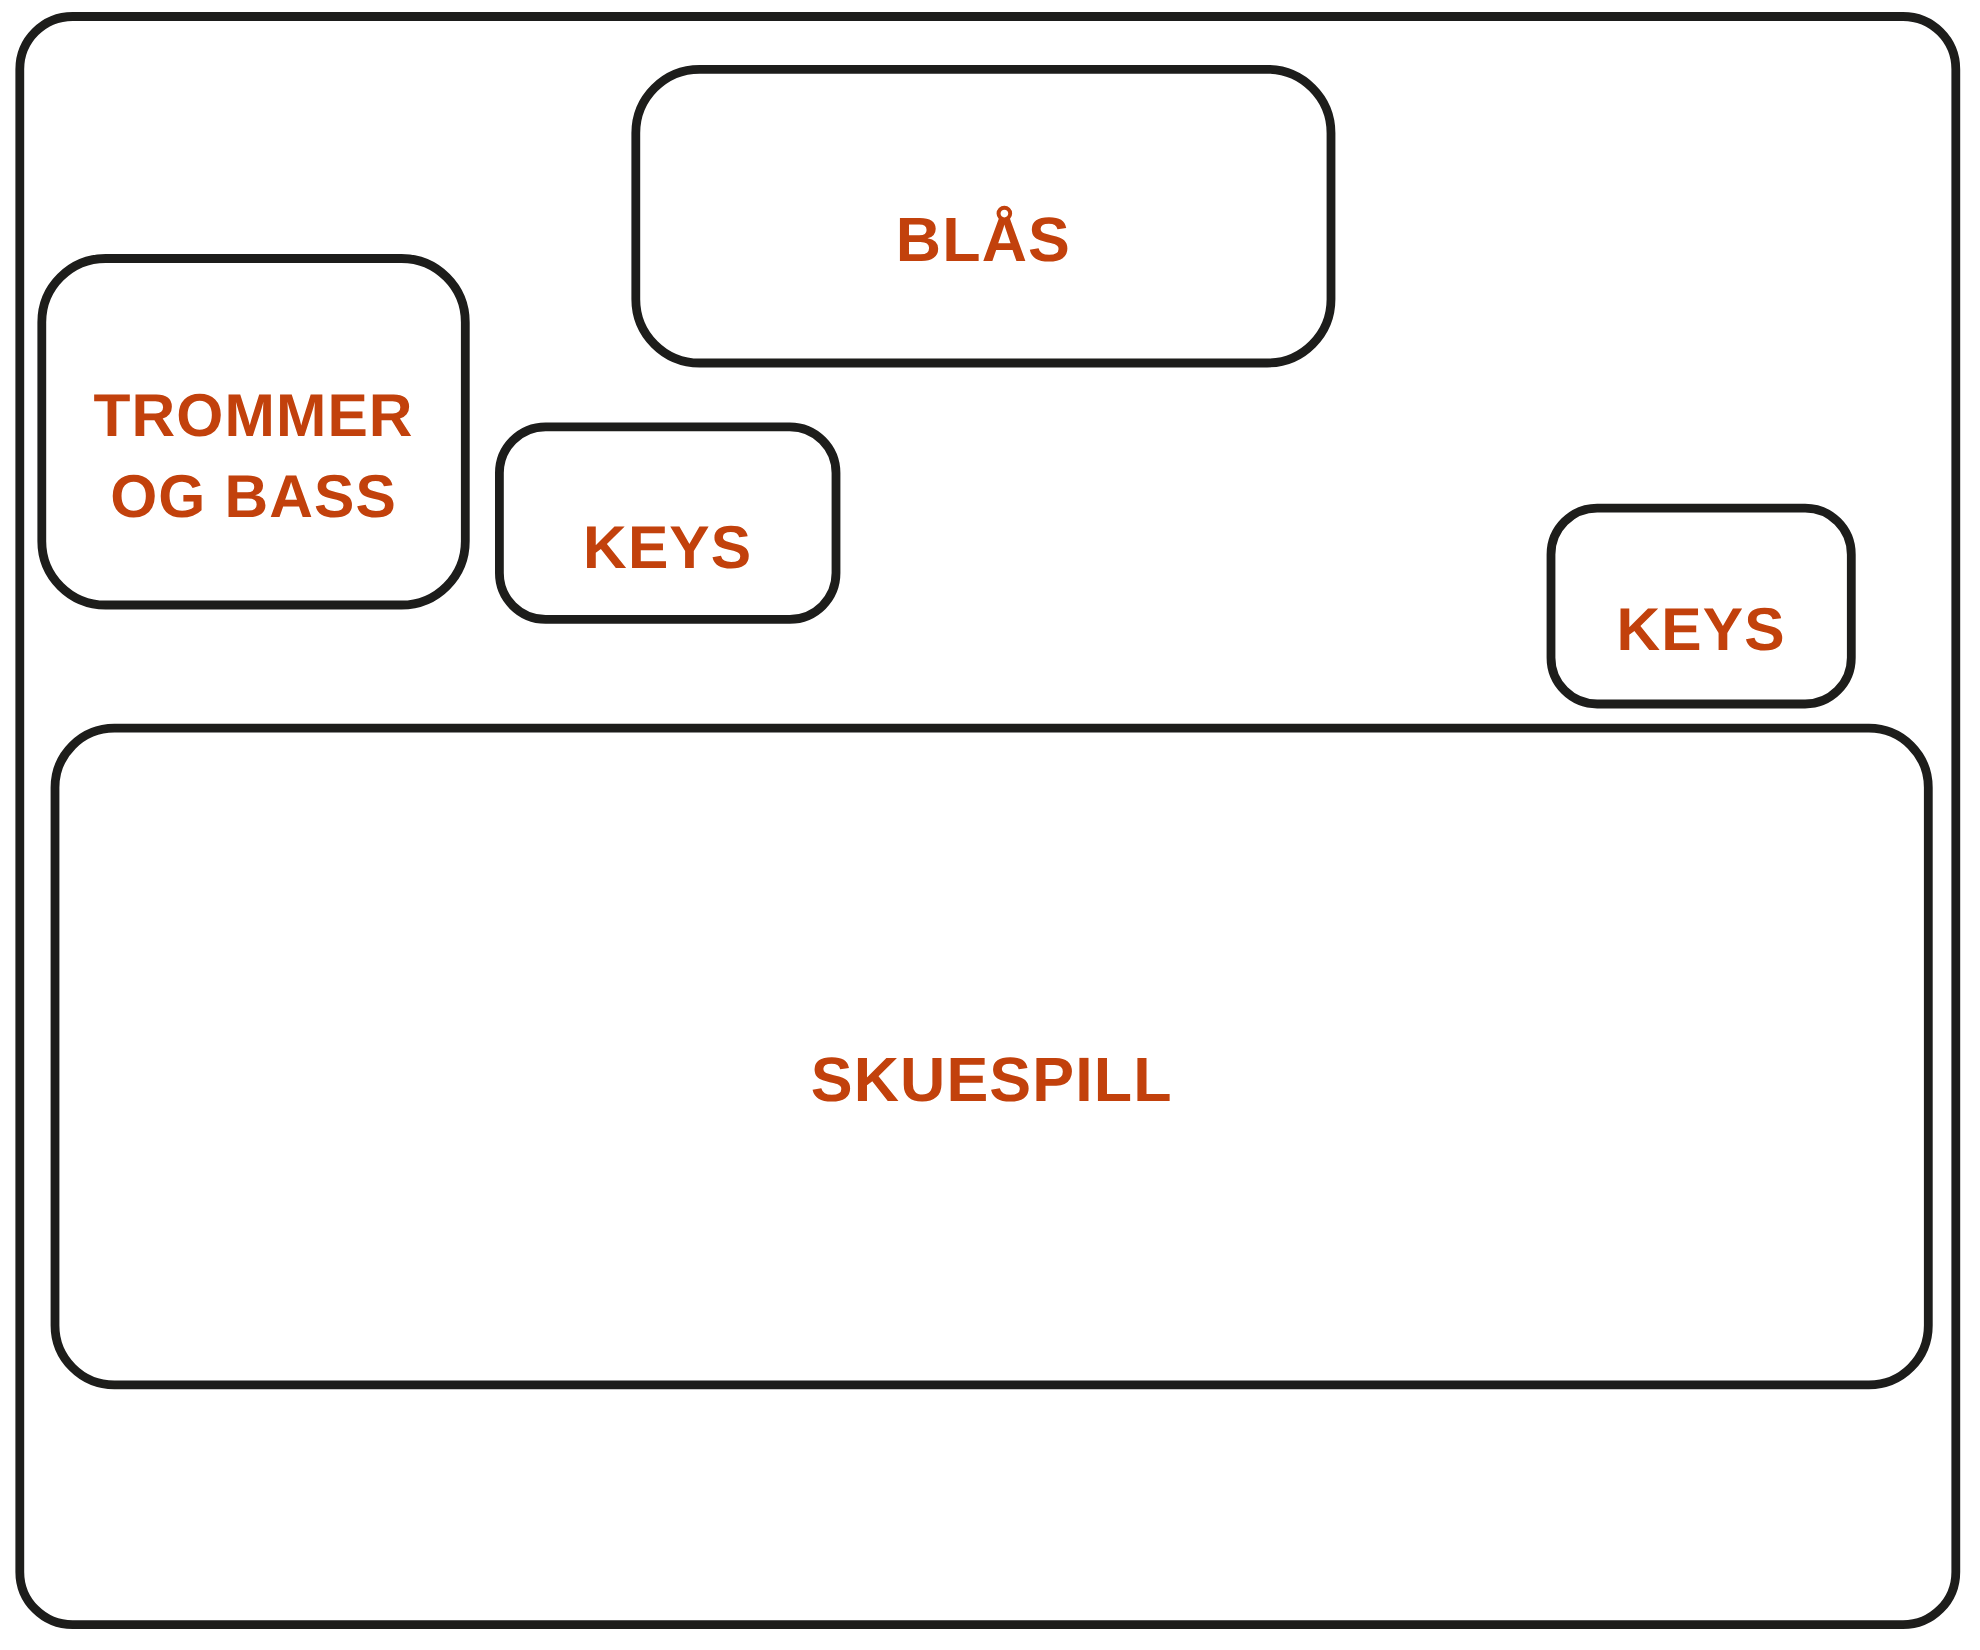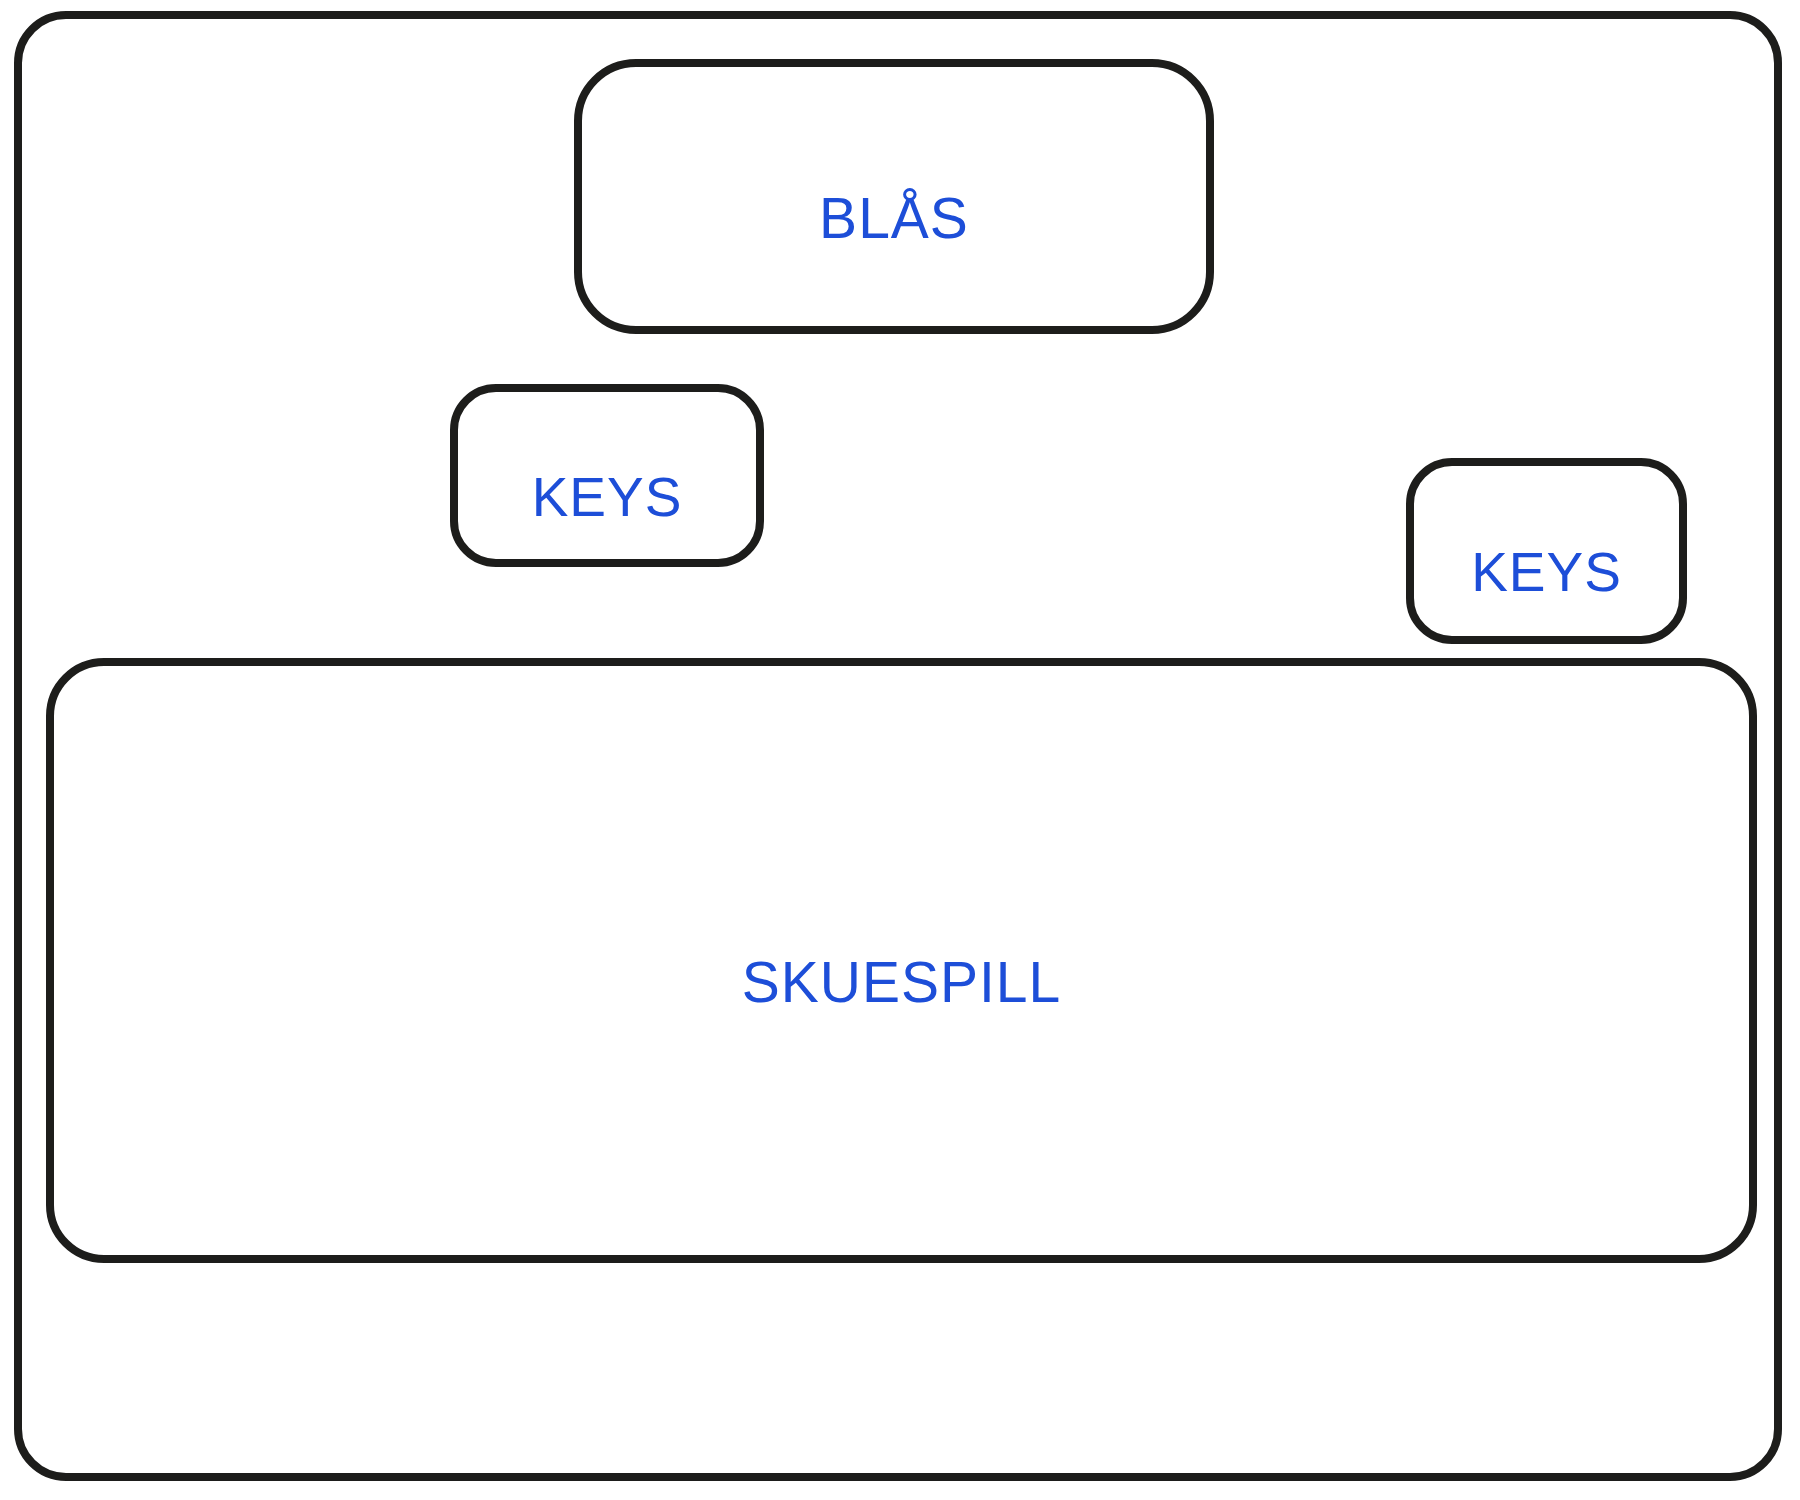--- a/index.html
+++ b/index.html
@@ -28,24 +28,24 @@
     border: 8px solid #1d1d1b;
     background: #ffffff;
     box-sizing: border-box;
     display: flex;
     align-items: center;
     justify-content: center;
     text-align: center;
   }
   .box .label {
     font-size: 55px;
-    font-weight: 400;
+    font-weight: 700;
     letter-spacing: 1px;
     line-height: 1.33;
-    color: #1d4ed8;
+    color: #c2410c;
     padding: 0 14px;
     margin-top: 44px;
   }
   
   .frame      { left: 14px;   top: 11px;  width: 1768px; height: 1470px; border-radius: 52px; }
   
   .blas       { left: 574px;  top: 59px;  width: 640px;  height: 275px;  border-radius: 62px; }
   .trommer    { left: 34px;   top: 231px; width: 393px;  height: 323px;  border-radius: 62px; }
   .keys-left  { left: 450px;  top: 384px; width: 314px;  height: 183px;  border-radius: 46px; }
   .gitar      { left: 1019px; top: 396px; width: 233px;  height: 183px;  border-radius: 46px; }
@@ -58,20 +58,23 @@
 <body>
 
 <div class="canvas">
 
   <div class="outline frame"></div>
 
   <div class="box blas">
     <span class="label">BLÅS</span>
   </div>
 
+  <div class="box trommer">
+    <span class="label">TROMMER OG BASS</span>
+  </div>
 
   <div class="box keys-left">
     <span class="label">KEYS</span>
   </div>
 
 
 
   <div class="box keys-right">
     <span class="label">KEYS</span>
   </div>

